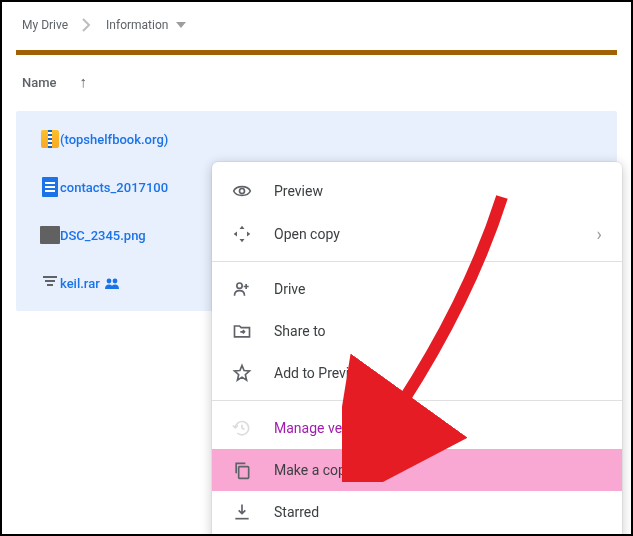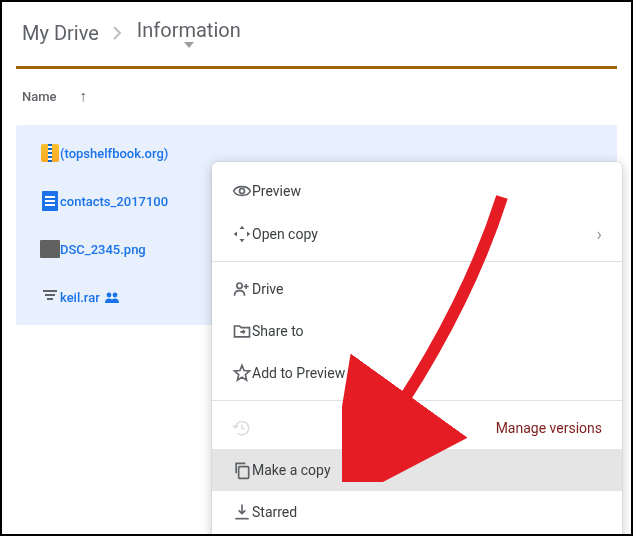--- a/index.html
+++ b/index.html
@@ -14,29 +14,29 @@
       color: #3c4043;
     }
     .inner {
       padding: 14px 14px 0 14px;
     }
     .breadcrumb {
       display: flex;
       align-items: center;
       gap: 14px;
       padding: 2px 6px 18px 6px;
-      border-bottom: 3px solid #a16207;
-      font-size: 20px;
+      border-bottom: 5px solid #a16207;
+      font-size: 12px;
       color: #5f6368;
     }
     .breadcrumb .current {
       color: #5f6368;
       display: flex;
       align-items: center;
-      flex-direction: column;
+      gap: 8px;
     }
     .chev { color: #bdbdbd; }
     .tri {
       width: 0; height: 0;
       border-left: 5px solid transparent;
       border-right: 5px solid transparent;
       border-top: 6px solid #9e9e9e;
       display: inline-block;
     }
 
@@ -132,30 +132,31 @@
       border-radius: 6px;
       box-shadow: 0 2px 12px rgba(0,0,0,0.22), 0 0 0 1px rgba(0,0,0,0.04);
       padding: 8px 0;
       font-size: 14px;
       color: #3c4043;
     }
     .menu-item {
       display: flex;
       align-items: center;
       padding: 11px 20px;
+      gap: 22px;
       cursor: pointer;
     }
     .menu-item .m-icon {
       width: 20px; height: 20px;
       color: #5f6368;
       display: flex; align-items: center; justify-content: center;
       flex-shrink: 0;
     }
-    .menu-item.hovered { background: #e5e5e5; }
-    .menu-item.disabled { color: #7f1d1d; justify-content: space-between; }
+    .menu-item.hovered { background: #f9a8d4; }
+    .menu-item.disabled { color: #a21caf; }
     .menu-item.disabled .m-icon { color: #dadce0; }
     .menu-sep {
       height: 1px;
       background: #e0e0e0;
       margin: 6px 0;
     }
     .menu-chevron {
       margin-left: auto;
       color: #9e9e9e;
       font-size: 18px;

